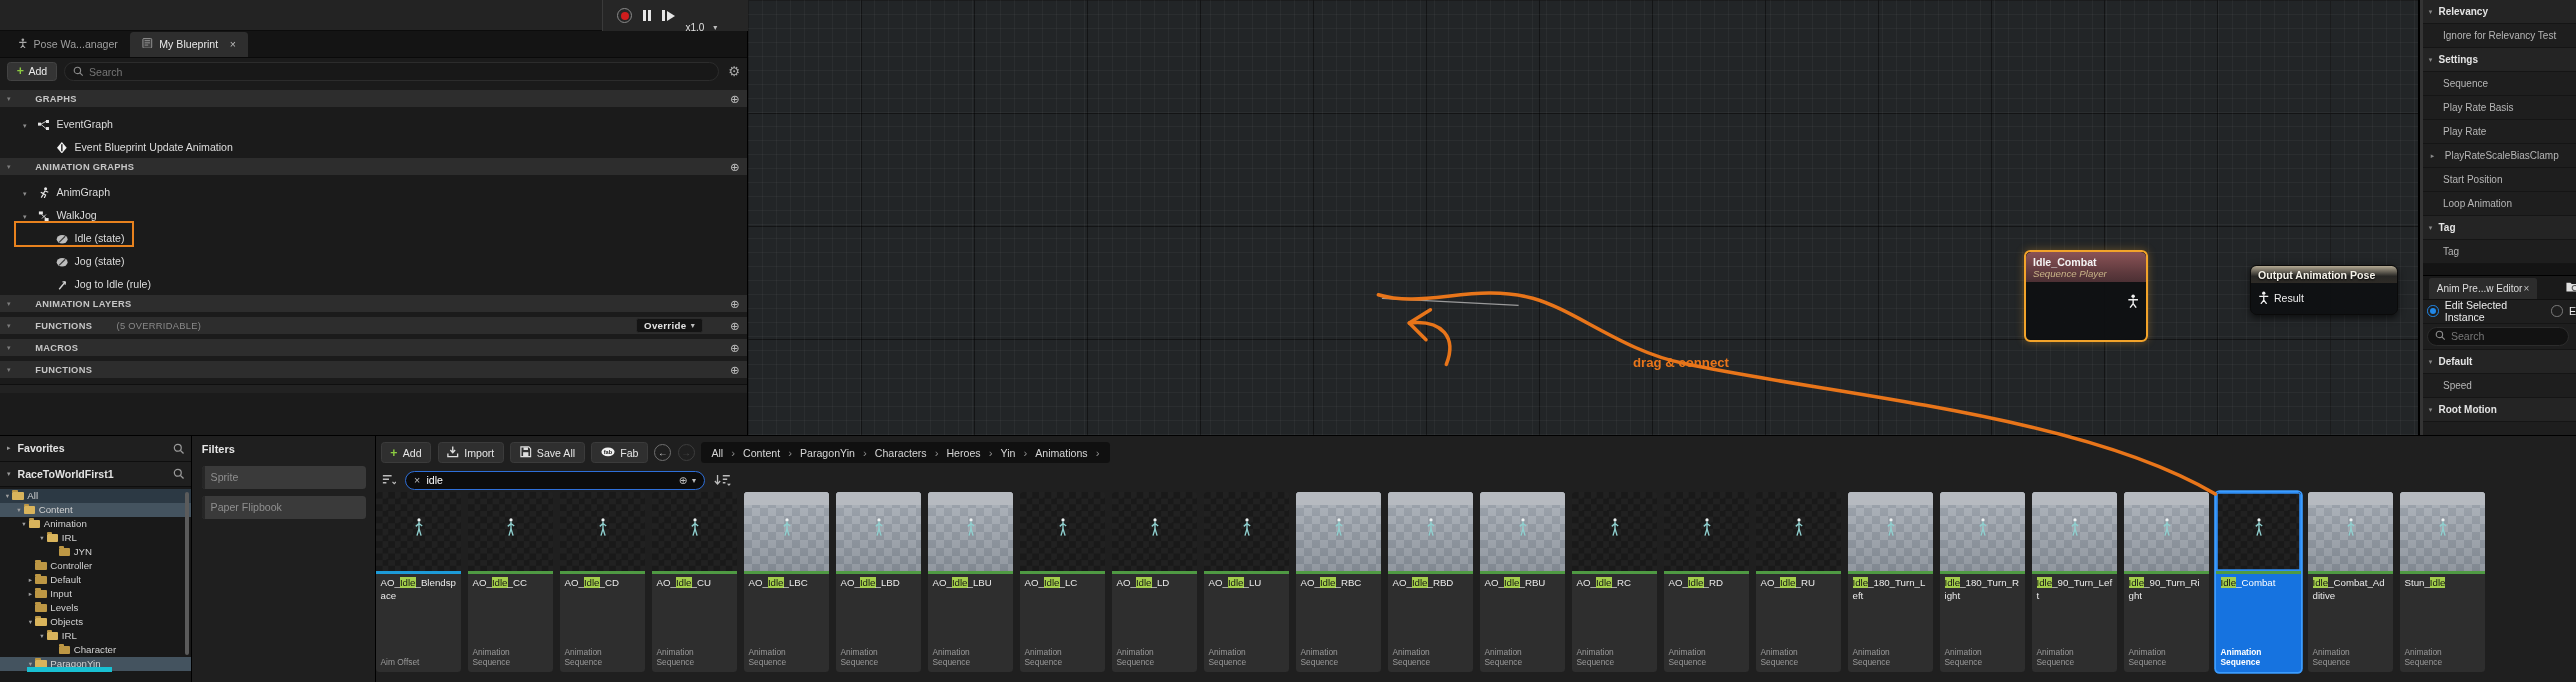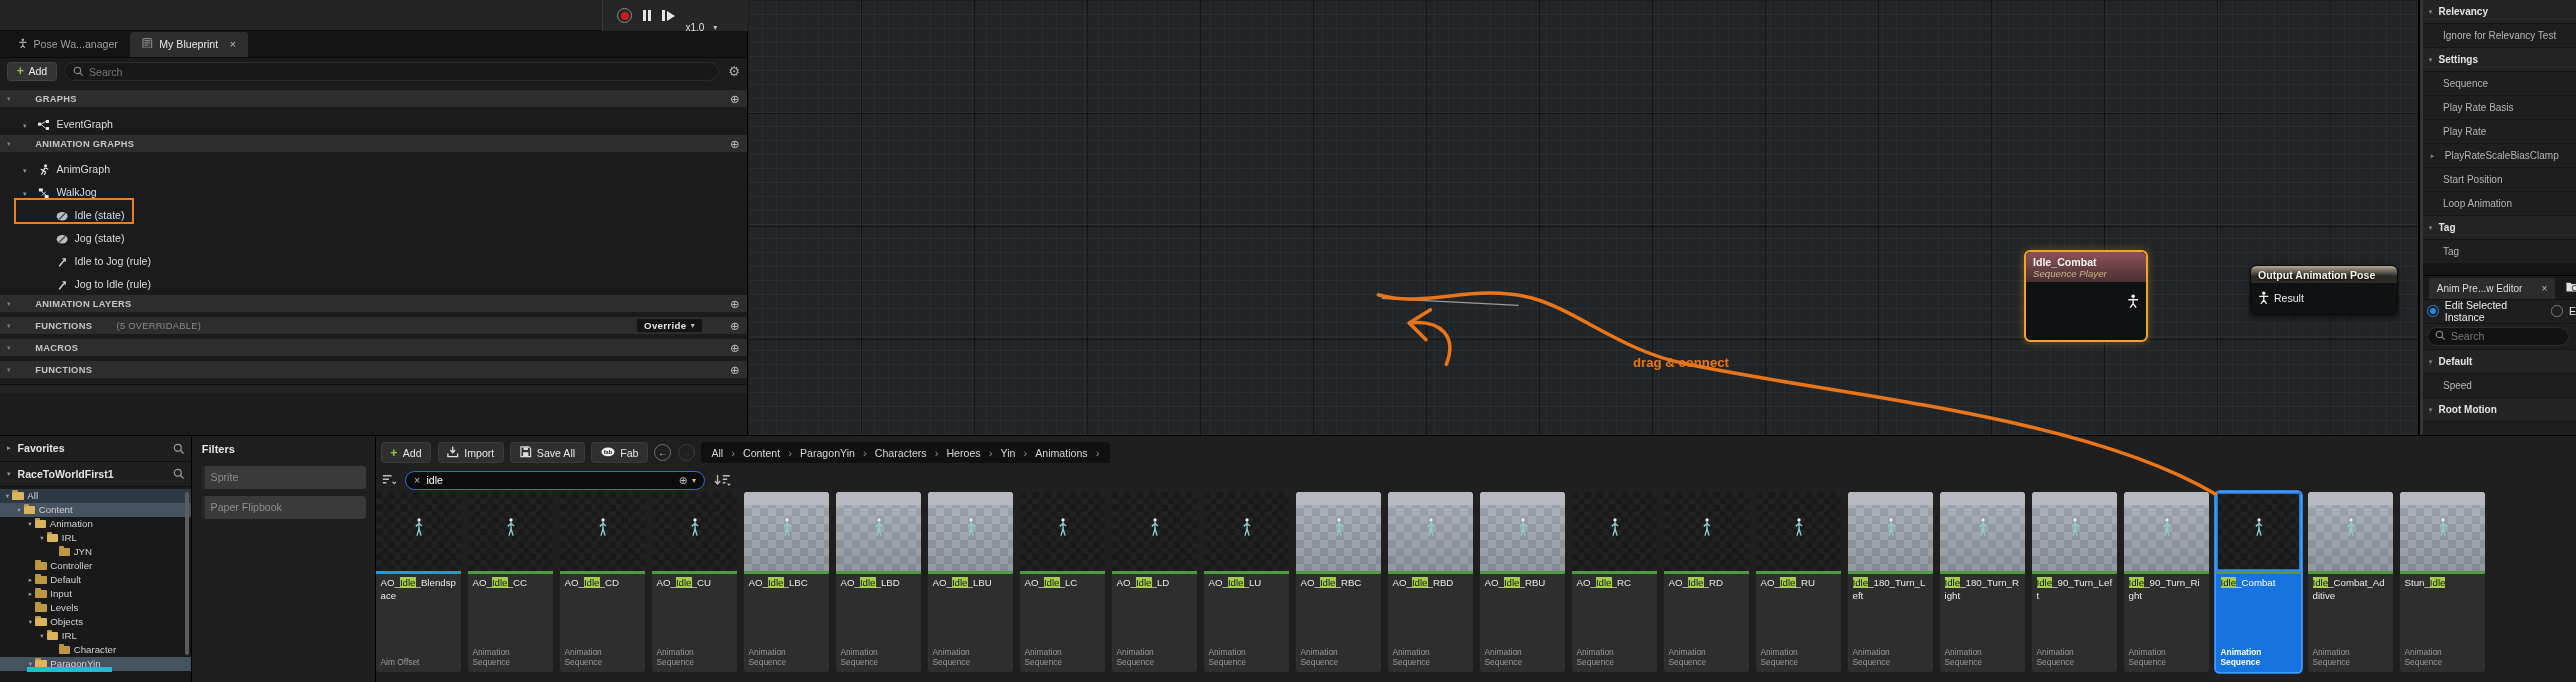--- a/index.html
+++ b/index.html
@@ -71,21 +71,21 @@
   
   .dp{position:absolute;right:0;top:0;width:157px;height:435px;background:#1e1e1e;border-left:0.9px solid #000;overflow:hidden;}
   .dp::before{content:"";position:absolute;left:0;top:0;width:2.6px;height:100%;background:#343434;}
   .dp-row,.dp-hdr{height:24px;display:flex;align-items:center;border-bottom:0.9px solid #151515;font-size:10px;text-align:right;}
   .dp-hdr{background:#242424;font-weight:bold;color:#e4e4e4;padding-left:8.8px;gap:6.2px;}
   .dp-hdr .tri{color:#8a8a8a;font-size:7px;}
   .dp-row{background:#1e1e1e;color:#b6b6b6;padding-left:23px;gap:5.3px;}
   .dp-row .tri{color:#8a8a8a;font-size:7px;margin-left:-12.3px;margin-right:5.3px;}
   .dp-gap{height:11.5px;background:#141414;border-bottom:0.9px solid #000;}
   .dp-tabs{height:24px;background:#1a1a1a;display:flex;align-items:flex-end;padding-left:8.8px;gap:7px;border-bottom:0.9px solid #101010;}
-  .dp-tab{height:21px;background:#2c2c2c;border-radius:2.6px 2.6px 0 0;display:flex;align-items:center;gap:19px;
+  .dp-tab{height:21px;background:#2c2c2c;border-radius:2.6px 2.6px 0 0;display:flex;align-items:center;gap:1px;
           padding:0 8px;font-size:10px;color:#dedede;}
   .dp-radio-row{height:24px;display:flex;align-items:center;gap:6.2px;padding-left:7px;font-size:10.6px;color:#ececec;border-bottom:0.9px solid #151515;}
   .radio{width:11.5px;height:11.5px;border:1.8px solid #2288E8;border-radius:50%;position:relative;flex:none;}
   .radio::after{content:"";position:absolute;inset:1.8px;background:#2288E8;border-radius:50%;}
   .radio2{width:11.5px;height:11.5px;border:1.8px solid #7c7c7c;border-radius:50%;flex:none;margin-left:auto;}
   .dp-searchrow{height:26.5px;display:flex;align-items:center;padding:0 7px;border-bottom:0.9px solid #151515;}
   .dp-search{flex:1;height:18.5px;background:#121212;border:0.9px solid #2c2c2c;border-radius:9.7px;display:flex;align-items:center;
              gap:5.3px;padding:0 7px;font-size:10.6px;color:#777;}
 
   
@@ -243,20 +243,30 @@
           <span class="ic">
             <svg width="11.5" height="10.6" viewBox="0 0 13 12">
               <rect x="0" y="3" width="3.4" height="3.4" fill="#e6e6e6"></rect>
               <rect x="9" y="0" width="3.4" height="3.4" fill="#e6e6e6"></rect>
               <rect x="9" y="8" width="3.4" height="3.4" fill="#e6e6e6"></rect>
               <path d="M3.4 4.6 L9 1.6 M3.4 5 L9 9.6" stroke="#e6e6e6" stroke-width="1"></path>
             </svg>
           </span>
           <span>EventGraph</span>
         </div>
+        <div class="bp-row" style="padding-left: 41px;">
+          <span class="tri chev" style="width: 8.8px; font-size: 7px; color: rgb(143, 143, 143);"></span>
+          <span class="ic">
+            <svg width="9.7" height="11.5" viewBox="0 0 11 13">
+              <path d="M5.5 0 L11 6.5 L5.5 13 L0 6.5 Z" fill="#f2f2f2"></path>
+              <path d="M5.5 2.5 L5.5 10.5" stroke="#1b1b1b" stroke-width="1.6"></path>
+            </svg>
+          </span>
+          <span>Event Blueprint Update Animation</span>
+        </div>
         <div class="sec-hdr">
           <span class="tri">▾</span>
           <span>ANIMATION GRAPHS</span>
           <span class="addplus">⊕</span>
         </div>
         <div class="bp-row" style="padding-left: 23px;">
           <span class="tri chev" style="width: 8.8px; font-size: 7px; color: rgb(143, 143, 143);">▾</span>
           <span class="ic">
             <svg width="10.6" height="11.5" viewBox="0 0 12 13">
               <circle cx="7.5" cy="2" r="1.7" fill="#e8e8e8"></circle>
@@ -297,30 +307,20 @@
           <span>Jog (state)</span>
         </div>
         <div class="bp-row" style="padding-left: 41px;">
           <span class="tri chev" style="width: 8.8px; font-size: 7px; color: rgb(143, 143, 143);"></span>
           <span class="ic">
             <svg width="10.6" height="10.6" viewBox="0 0 12 12">
               <path d="M2.5 10.5 L9.5 2" stroke="#d6d6d6" stroke-width="1.5"></path>
               <path d="M9.5 2 L9.2 5.4 M9.5 2 L6.2 2.2" stroke="#d6d6d6" stroke-width="1.3"></path>
             </svg>
           </span>
-          <span>Idle to Jog (rule)</span>
-        </div>
-        <div class="bp-row" style="padding-left: 41px;">
-          <span class="tri chev" style="width: 8.8px; font-size: 7px; color: rgb(143, 143, 143);"></span>
-          <span class="ic">
-            <svg width="10.6" height="10.6" viewBox="0 0 12 12">
-              <path d="M2.5 10.5 L9.5 2" stroke="#d6d6d6" stroke-width="1.5"></path>
-              <path d="M9.5 2 L9.2 5.4 M9.5 2 L6.2 2.2" stroke="#d6d6d6" stroke-width="1.3"></path>
-            </svg>
-          </span>
           <span>Jog to Idle (rule)</span>
         </div>
         <div class="sec-hdr">
           <span class="tri">▾</span>
           <span>ANIMATION LAYERS</span>
           <span class="addplus">⊕</span>
         </div>
         <div class="sec-hdr">
           <span class="tri">▾</span>
           <span>FUNCTIONS</span>
@@ -445,21 +445,21 @@
           <div class="tree-row sel-soft" style="padding-left: 2.6px;">
             <span class="exp">▾</span>
             <span class="folder open"></span>
             <span>All</span>
           </div>
           <div class="tree-row sel-strong" style="padding-left: 14px;">
             <span class="exp">▾</span>
             <span class="folder open"></span>
             <span>Content</span>
           </div>
-          <div class="tree-row" style="padding-left: 25px;">
+          <div class="tree-row" style="padding-left: 19px;">
             <span class="exp">▾</span>
             <span class="folder open"></span>
             <span>Animation</span>
           </div>
           <div class="tree-row" style="padding-left: 37px;">
             <span class="exp">▾</span>
             <span class="folder open"></span>
             <span>IRL</span>
           </div>
           <div class="tree-row" style="padding-left: 49px;">

